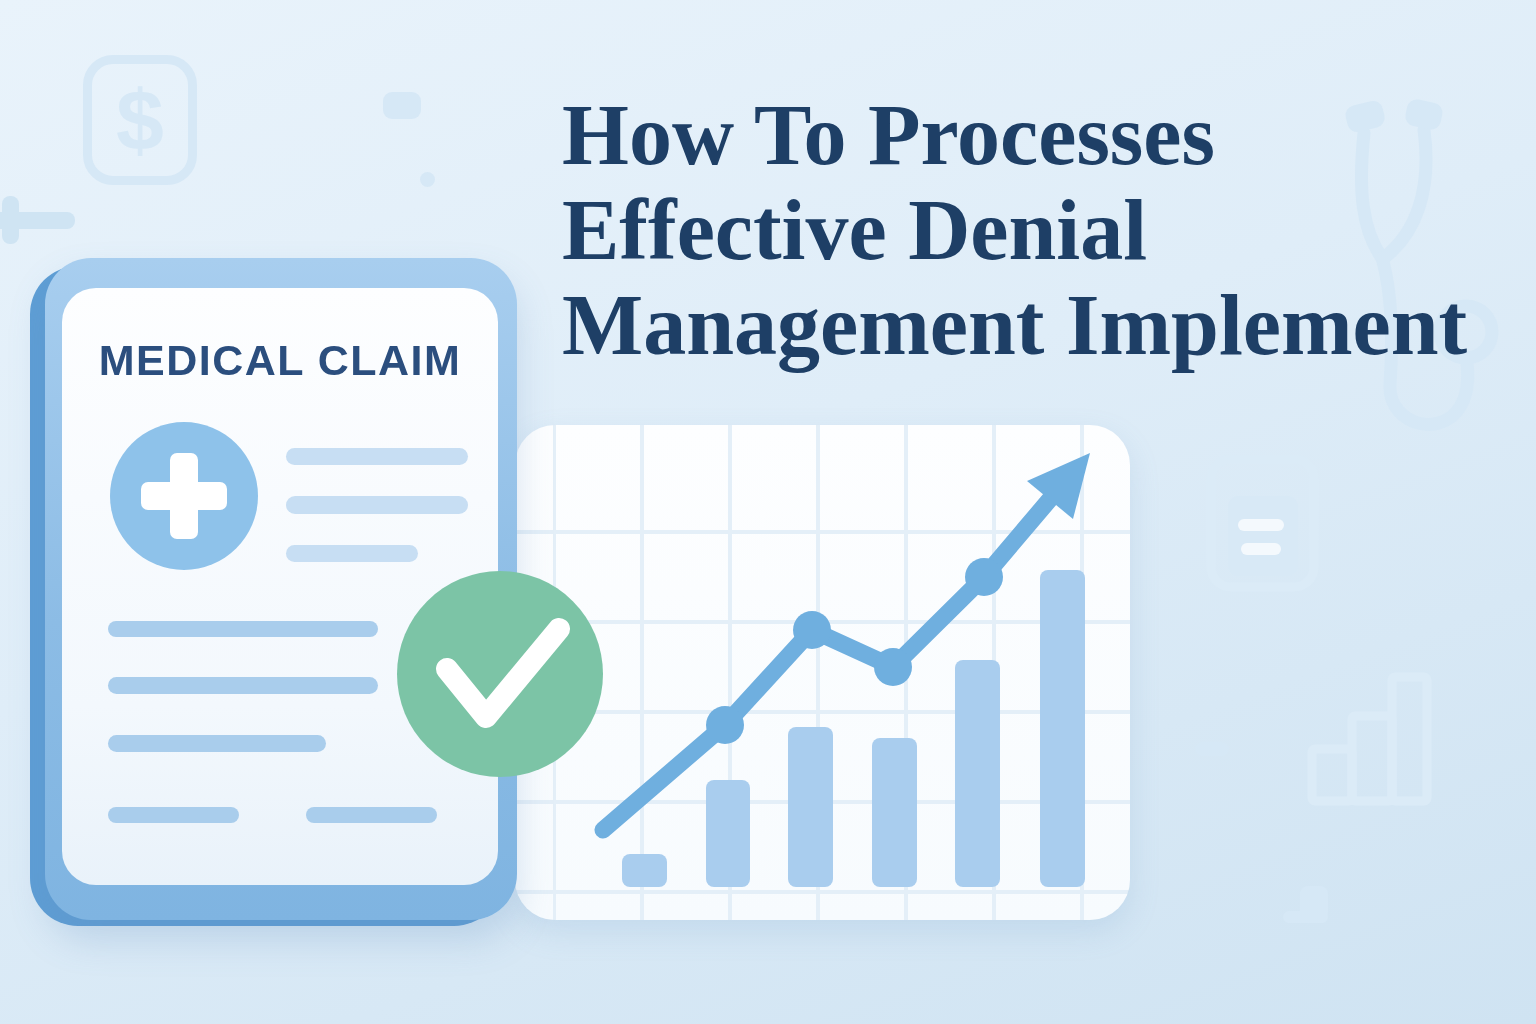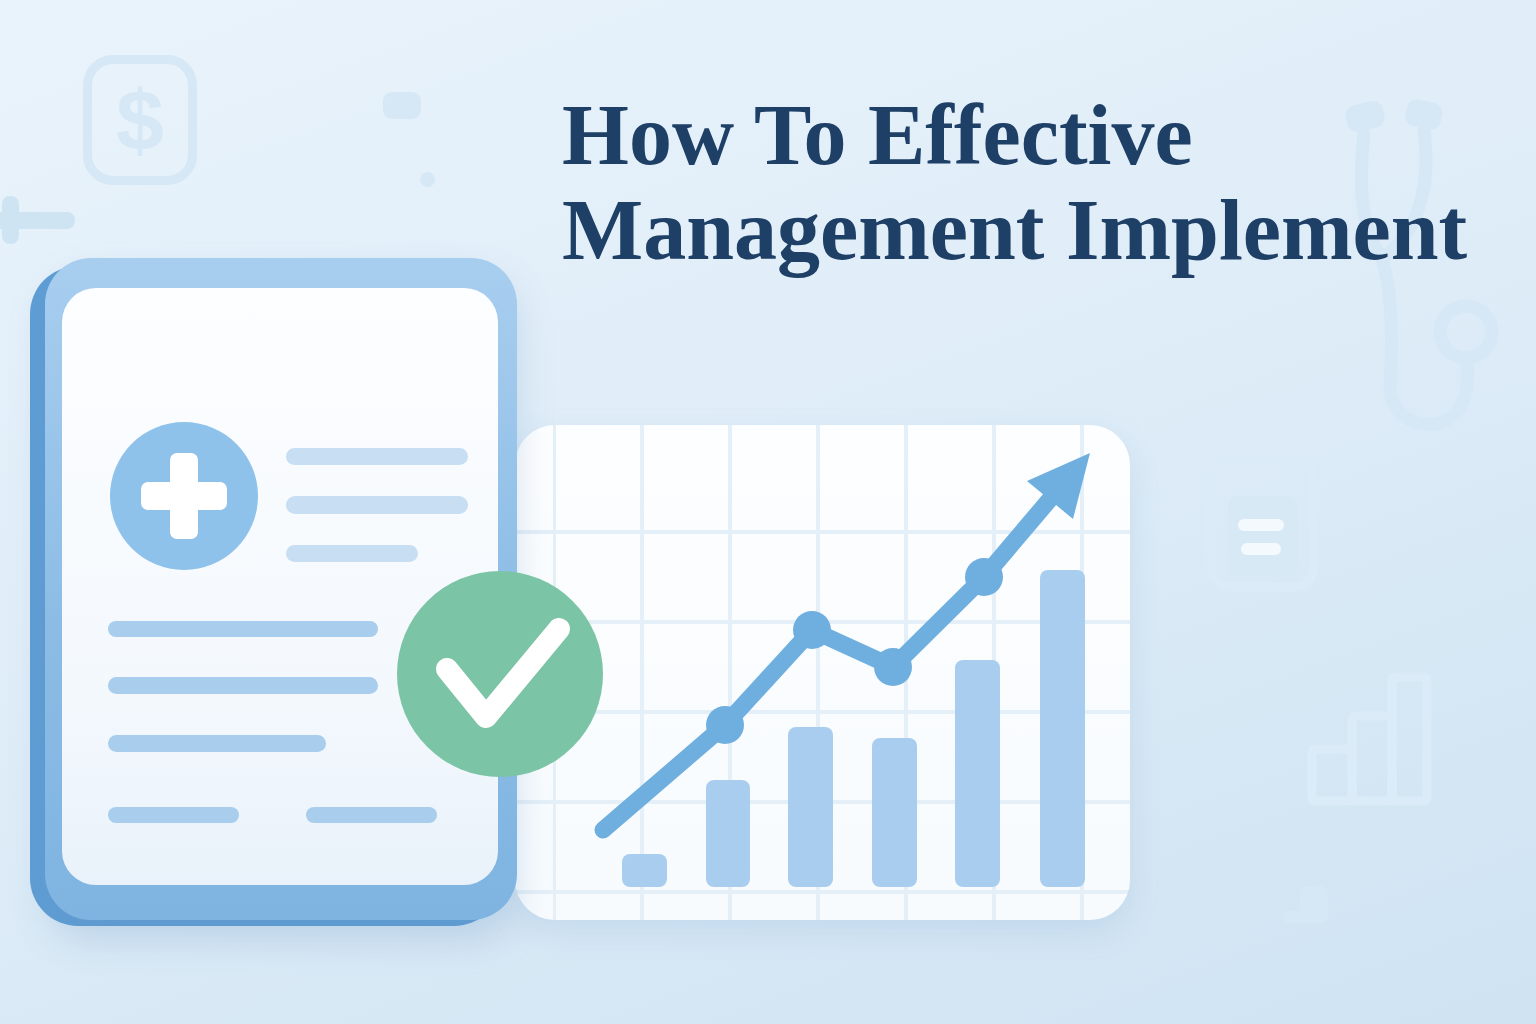--- a/index.html
+++ b/index.html
@@ -90,21 +90,22 @@
       <rect x="9" y="81" width="40" height="52" rx="3"></rect>
       <rect x="49" y="48" width="40" height="85" rx="3"></rect>
       <rect x="89" y="9" width="35" height="124" rx="3"></rect>
     </g>
   </svg>
 
   <div id="corner-square" class="abs"></div>
   <div id="corner-line" class="abs"></div>
 
   <h1 id="headline" class="abs" style="margin:0">
-    <span class="tline">How To Effective</span>
+    <span class="tline">How To Processes</span>
+    <span class="tline">Effective Denial</span>
     <span class="tline">Management Implement</span>
   </h1>
 
   <div id="chart-card" class="abs">
     <div id="bars-layer">
         <div class="bar" style="left: 107px; top: 429px; width: 45px; height: 33px;"></div>
         <div class="bar" style="left: 191px; top: 355px; width: 44px; height: 107px;"></div>
         <div class="bar" style="left: 273px; top: 302px; width: 45px; height: 160px;"></div>
         <div class="bar" style="left: 357px; top: 313px; width: 45px; height: 149px;"></div>
         <div class="bar" style="left: 440px; top: 235px; width: 45px; height: 227px;"></div>
@@ -118,20 +119,21 @@
           <circle cx="378" cy="242" r="19"></circle>
           <circle cx="469" cy="152" r="19"></circle>
         </g>
       <polygon id="trend-arrow-head" fill="#6fafdf" points="575,28 558,94 512,56"></polygon>
     </svg>
   </div>
 
   <div id="doc-shadow" class="abs"></div>
   <div id="doc-card" class="abs">
     <div id="doc-inner" class="abs">
+      <div id="doc-title" class="abs">MEDICAL CLAIM</div>
       <div id="cross-badge" class="abs">
         <div id="cross-h" class="crossbar"></div>
         <div id="cross-v" class="crossbar"></div>
       </div>
       <div id="doc-lines">
           <div class="mline" style="left: 224px; top: 160px; width: 182px; height: 17px;"></div>
           <div class="mline" style="left: 224px; top: 208px; width: 182px; height: 18px;"></div>
           <div class="mline" style="left: 224px; top: 257px; width: 132px; height: 17px;"></div>
           <div class="bline" style="left: 46px; top: 333px; width: 270px; height: 16px;"></div>
           <div class="bline" style="left: 46px; top: 389px; width: 270px; height: 17px;"></div>

